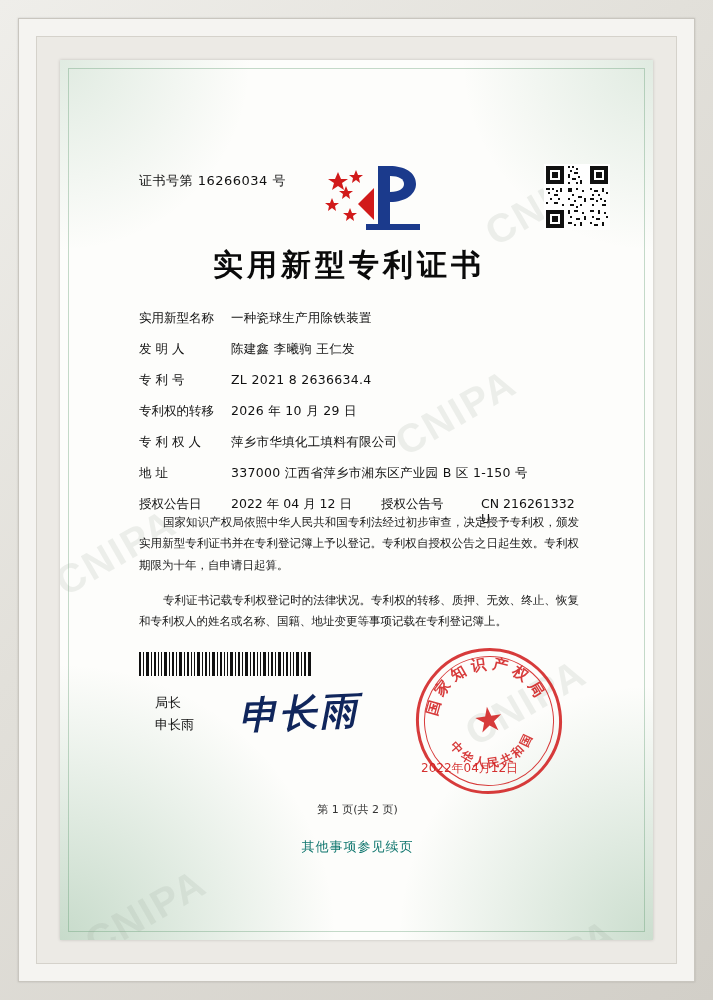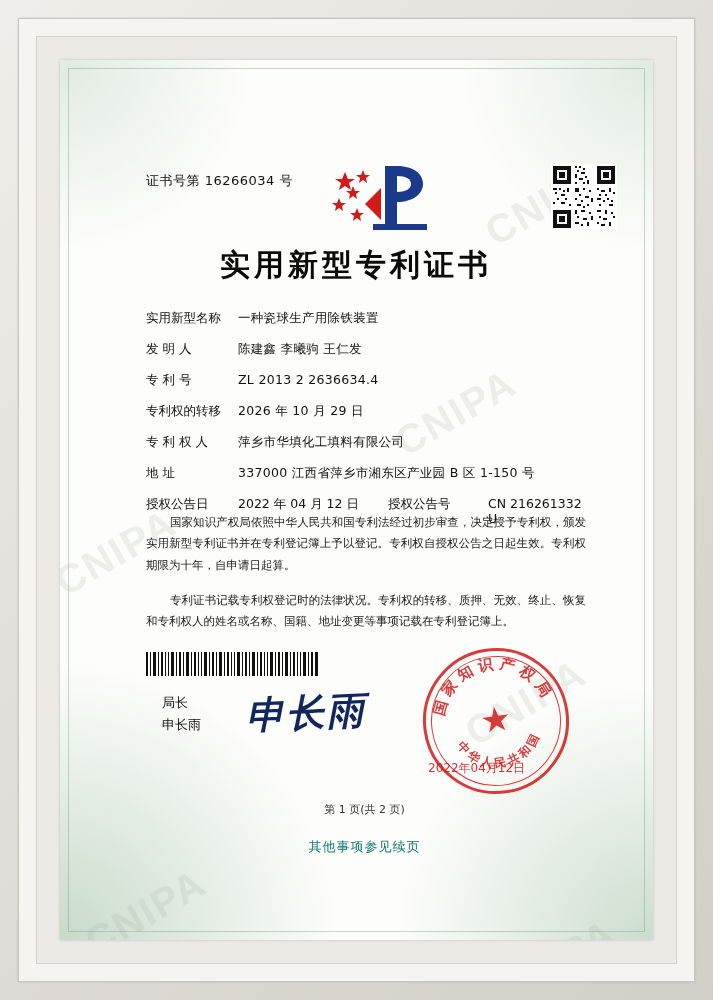--- a/index.html
+++ b/index.html
@@ -51,21 +51,21 @@
     font-size:40px;letter-spacing:2px;transform:rotate(-30deg);
     white-space:nowrap;pointer-events:none;user-select:none;
   }
   .wm1{left:420px;top:120px;}
   .wm2{left:330px;top:330px;}
   .wm3{left:-10px;top:470px;}
   .wm4{left:400px;top:620px;}
   .wm5{left:20px;top:830px;}
   .wm6{left:430px;top:880px;}
 
-  .cert-inner{position:absolute;left:8px;top:0;width:593px;height:880px;}
+  .cert-inner{position:absolute;left:1px;top:0;width:593px;height:880px;}
 
   .cert-no{
     position:absolute;left:78px;top:112px;
     font-size:13px;color:#111;letter-spacing:.5px;
     font-family:"DejaVu Sans", sans-serif;
   }
   .logo{position:absolute;left:255px;top:98px;width:120px;height:80px;}
   .qr{
     position:absolute;left:483px;top:104px;width:66px;height:66px;
     background:#fff;
@@ -271,21 +271,21 @@
         <div class="row">
           <div class="lbl">实用新型名称</div>
           <div class="val">一种瓷球生产用除铁装置</div>
         </div>
         <div class="row">
           <div class="lbl">发 明 人</div>
           <div class="val">陈建鑫 李曦驹 王仁发</div>
         </div>
         <div class="row">
           <div class="lbl">专 利 号</div>
-          <div class="val">ZL 2013 2 2636634.4</div>
+          <div class="val">ZL 2021 8 2636634.4</div>
         </div>
         <div class="row">
           <div class="lbl">专利权的转移</div>
           <div class="val">2026 年 10 月 29 日</div>
         </div>
         <div class="row">
           <div class="lbl">专 利 权 人</div>
           <div class="val">萍乡市华填化工填料有限公司</div>
         </div>
         <div class="row">

